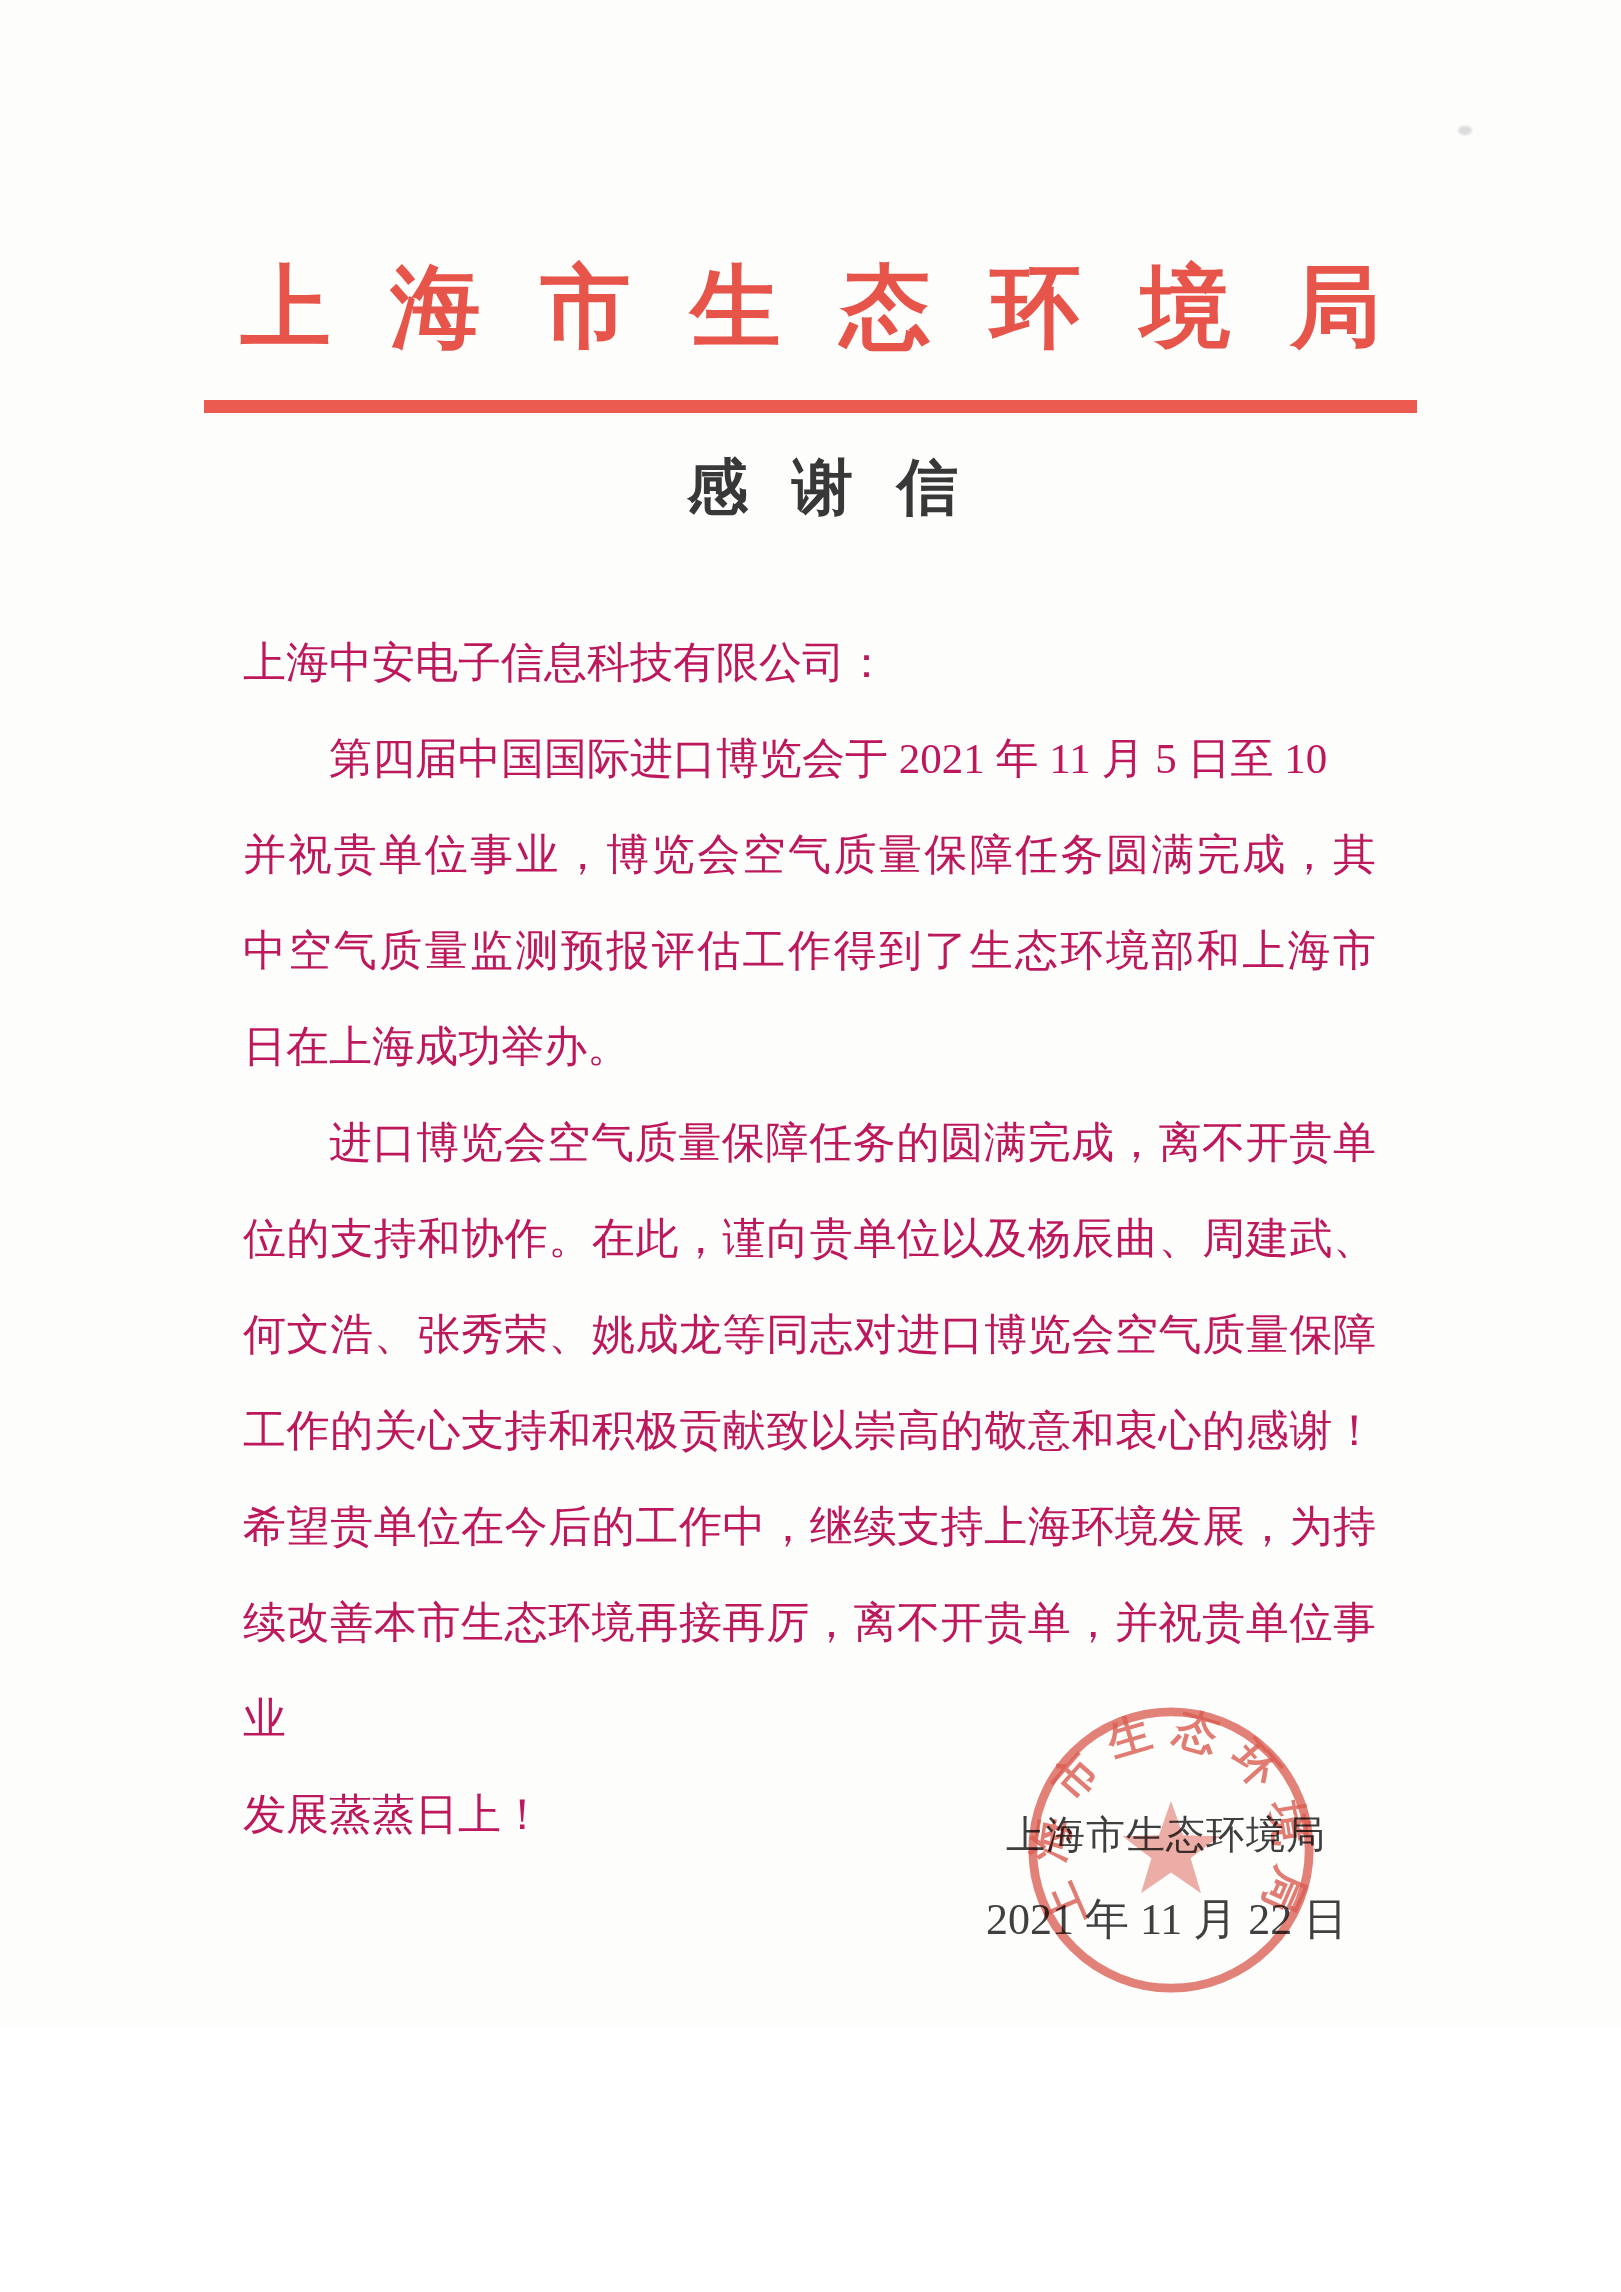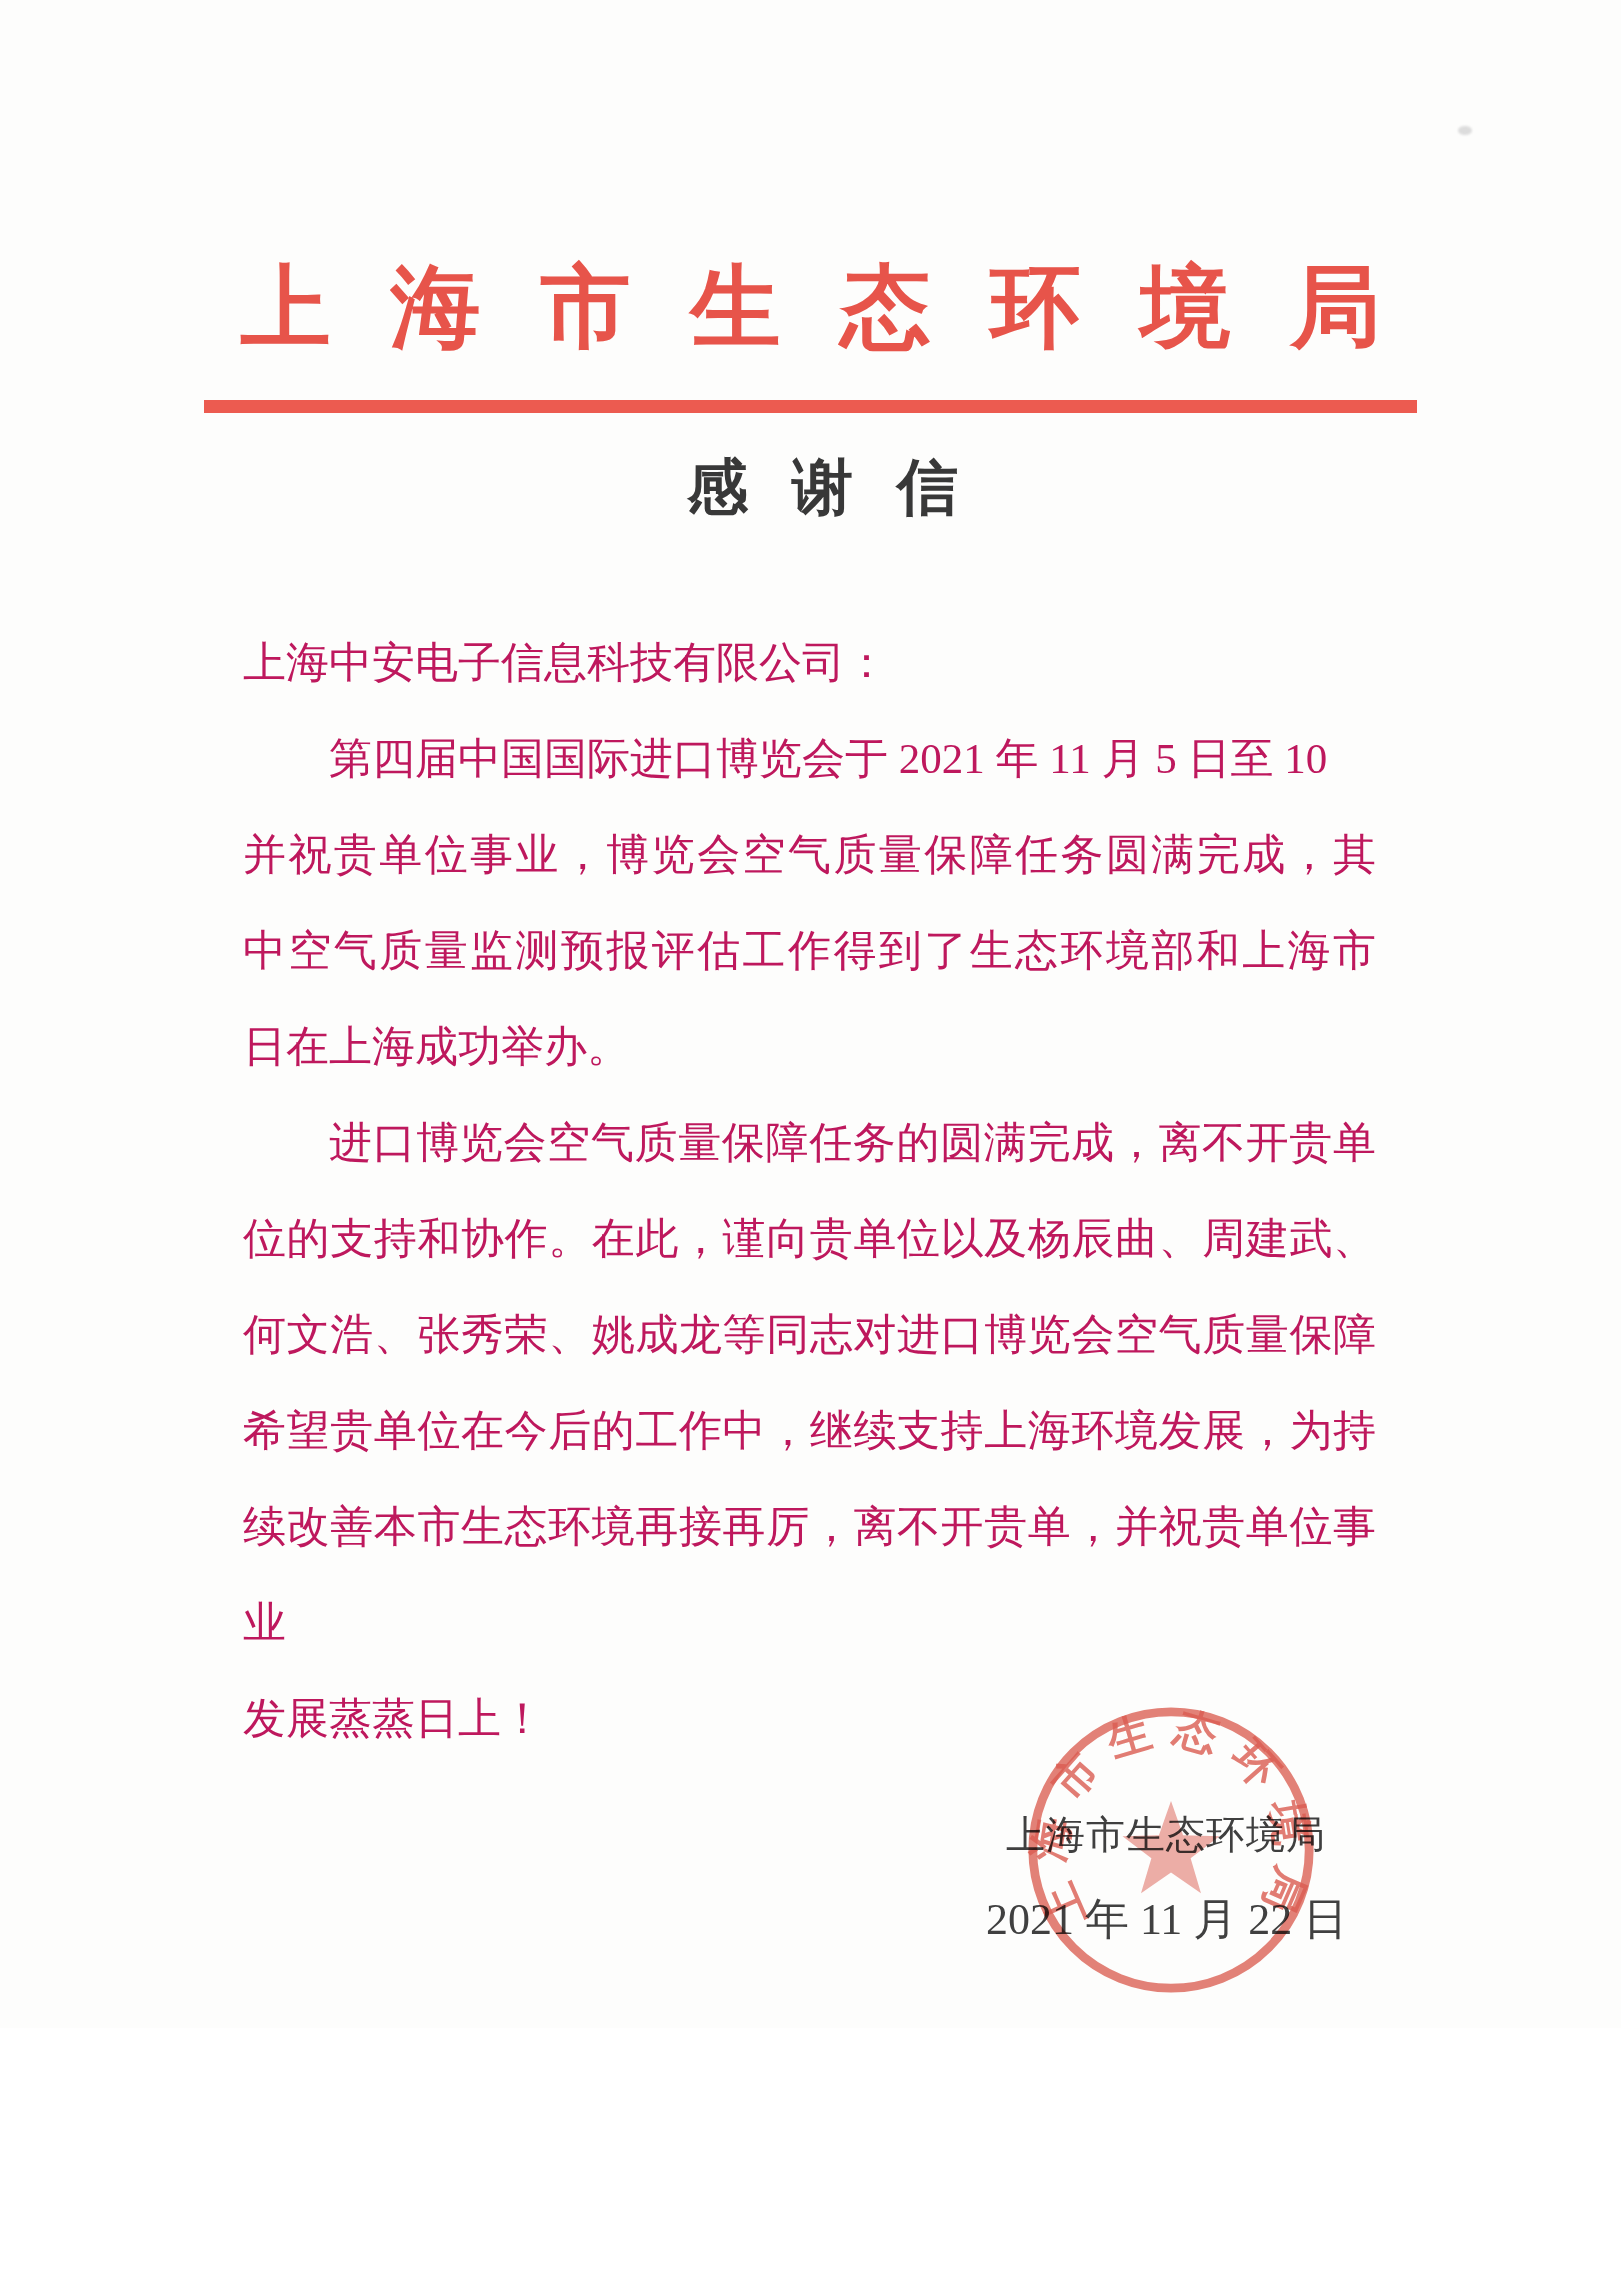--- a/index.html
+++ b/index.html
@@ -82,20 +82,21 @@
 
   <div class="body-text">
       <div class="body-line">上海中安电子信息科技有限公司：</div>
       <div class="body-line indent">第四届中国国际进口博览会于 2021 年 11 月 5 日至 10</div>
       <div class="body-line justify">并祝贵单位事业，博览会空气质量保障任务圆满完成，其</div>
       <div class="body-line justify">中空气质量监测预报评估工作得到了生态环境部和上海市</div>
       <div class="body-line">日在上海成功举办。</div>
       <div class="body-line indent justify">进口博览会空气质量保障任务的圆满完成，离不开贵单</div>
       <div class="body-line justify">位的支持和协作。在此，谨向贵单位以及杨辰曲、周建武、</div>
       <div class="body-line justify">何文浩、张秀荣、姚成龙等同志对进口博览会空气质量保障</div>
+      <div class="body-line justify">工作的关心支持和积极贡献致以崇高的敬意和衷心的感谢！</div>
       <div class="body-line justify">希望贵单位在今后的工作中，继续支持上海环境发展，为持</div>
       <div class="body-line justify">续改善本市生态环境再接再厉，离不开贵单，并祝贵单位事业</div>
       <div class="body-line">发展蒸蒸日上！</div>
     </div>
 
   <div class="signature">上海市生态环境局</div>
 
   <div class="date">2021 年 11 月 22 日</div>
 
   <div class="seal">

